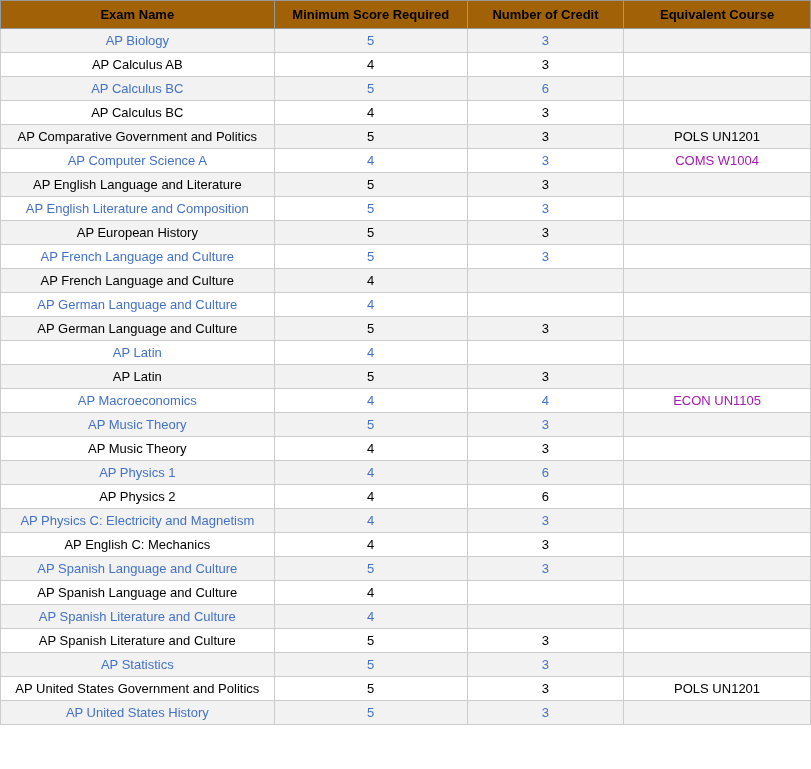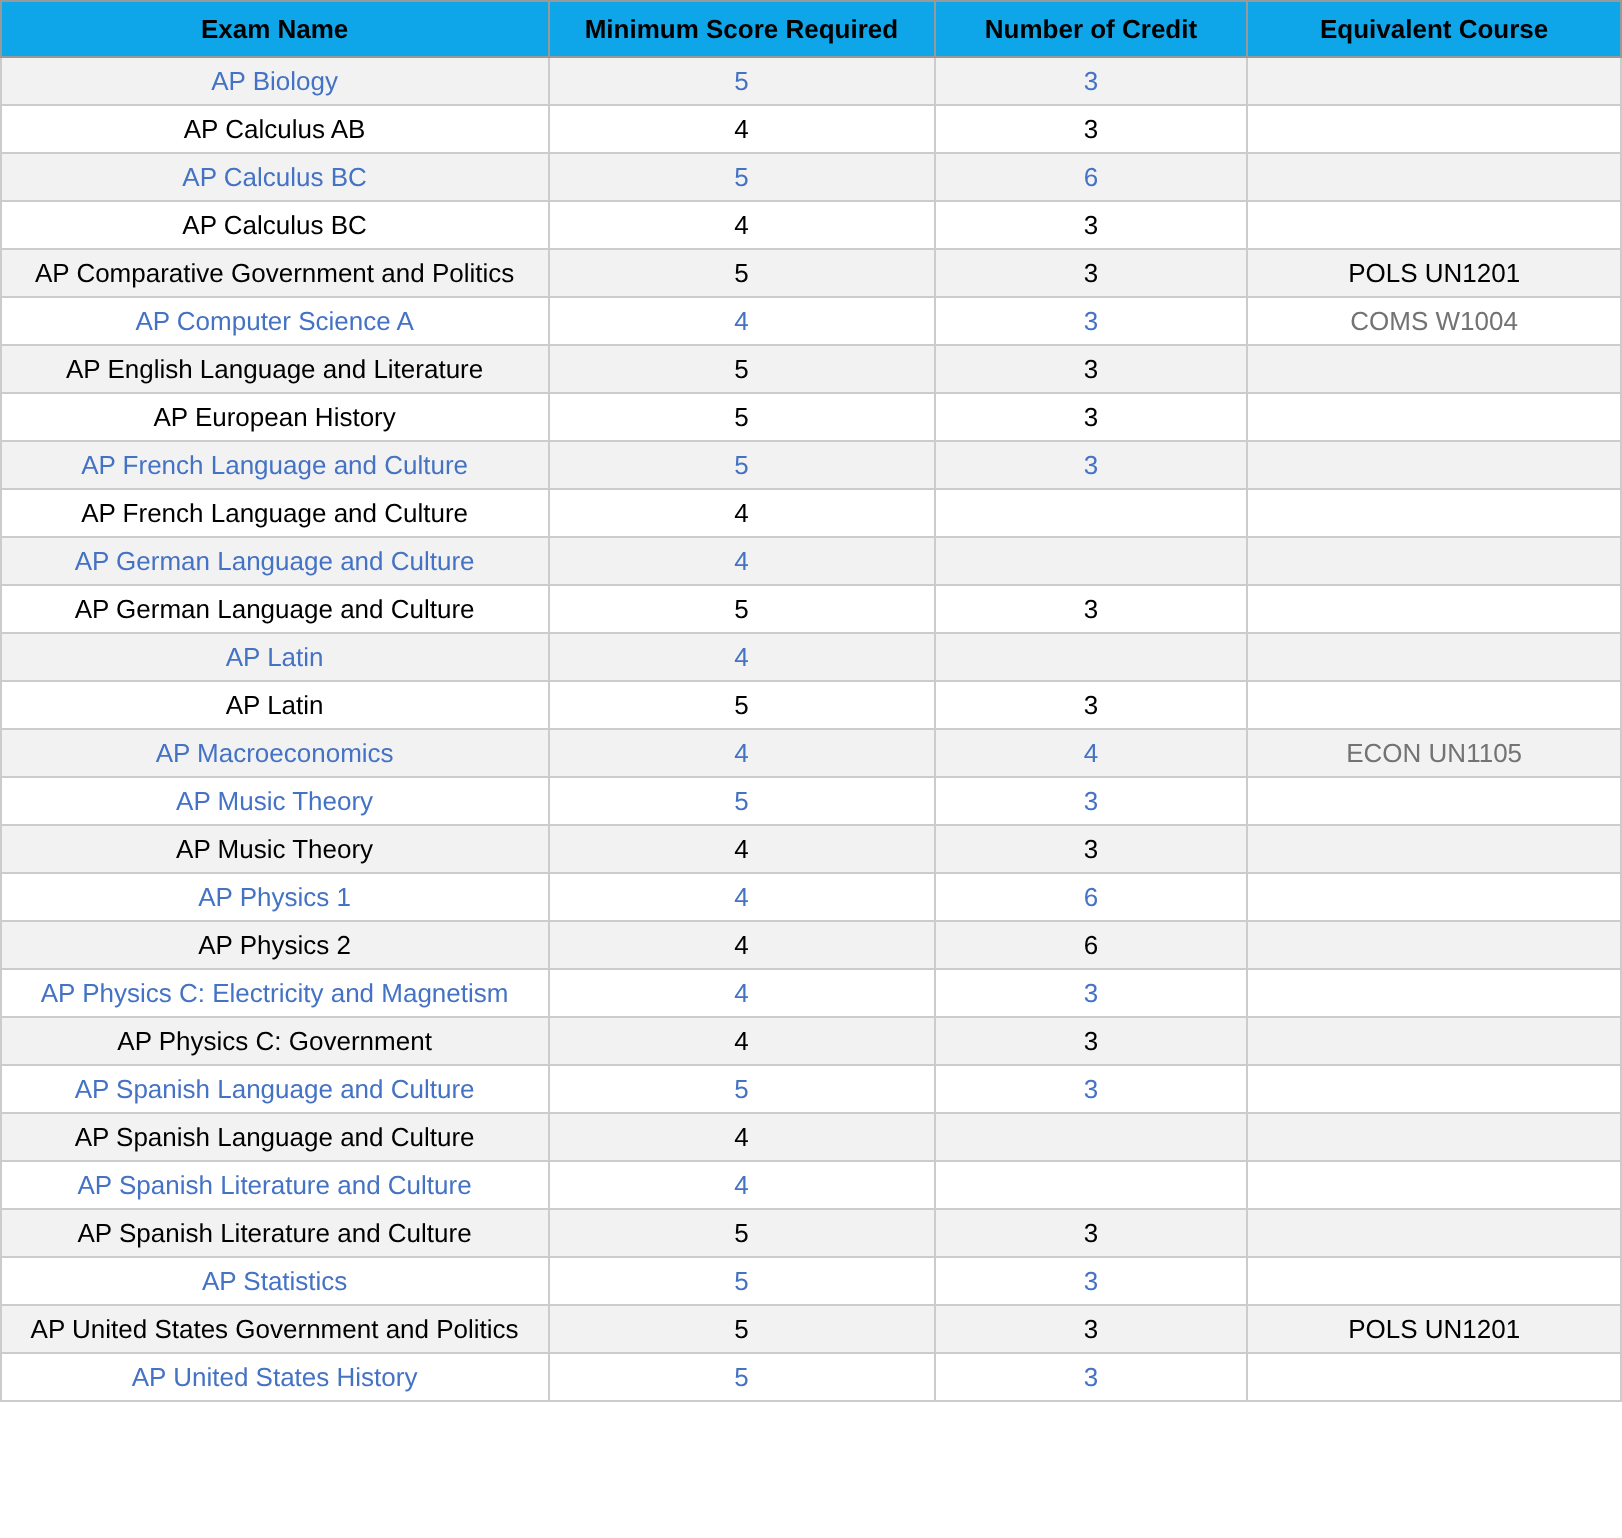--- a/index.html
+++ b/index.html
@@ -10,37 +10,37 @@
     }
     table {
       width: 811px;
       border-collapse: collapse;
     }
     th {
       border: 1px solid #999;
       padding: 6px 8px;
       text-align: center;
       font-weight: bold;
-      background: #0ea5e9;
+      background: #a16207;
       font-size: 13px;
     }
     td {
       border: 1px solid #ccc;
       padding: 4px 8px;
       text-align: center;
       font-size: 13px;
     }
     tr:nth-child(odd) td {
       background-color: #f2f2f2;
     }
     tr:nth-child(even) td {
       background-color: #ffffff;
     }
     .blue { color: #4472C4; margin-top: 34px; }
-    .orange { color: #737373; }
+    .orange { color: #a21caf; }
     .black { color: #000000; }
     .col-name { width: 280px; }
     .col-min { width: 198px; }
     .col-num { width: 160px; }
     .col-equiv { width: 191px; }
   </style>
 </head>
 <body>
 
 <table>
@@ -89,20 +89,26 @@
         <td class="blue">3</td>
         <td class="orange">COMS W1004</td>
       </tr>
       <tr>
         <td class="black">AP English Language and Literature</td>
         <td class="black">5</td>
         <td class="black">3</td>
         <td class="black"></td>
       </tr>
       <tr>
+        <td class="blue">AP English Literature and Composition</td>
+        <td class="blue">5</td>
+        <td class="blue">3</td>
+        <td class="black"></td>
+      </tr>
+      <tr>
         <td class="black">AP European History</td>
         <td class="black">5</td>
         <td class="black">3</td>
         <td class="black"></td>
       </tr>
       <tr>
         <td class="blue">AP French Language and Culture</td>
         <td class="blue">5</td>
         <td class="blue">3</td>
         <td class="black"></td>
@@ -167,21 +173,21 @@
         <td class="black">6</td>
         <td class="black"></td>
       </tr>
       <tr>
         <td class="blue">AP Physics C: Electricity and Magnetism</td>
         <td class="blue">4</td>
         <td class="blue">3</td>
         <td class="black"></td>
       </tr>
       <tr>
-        <td class="black">AP Physics C: Government</td>
+        <td class="black">AP English C: Mechanics</td>
         <td class="black">4</td>
         <td class="black">3</td>
         <td class="black"></td>
       </tr>
       <tr>
         <td class="blue">AP Spanish Language and Culture</td>
         <td class="blue">5</td>
         <td class="blue">3</td>
         <td class="black"></td>
       </tr>

